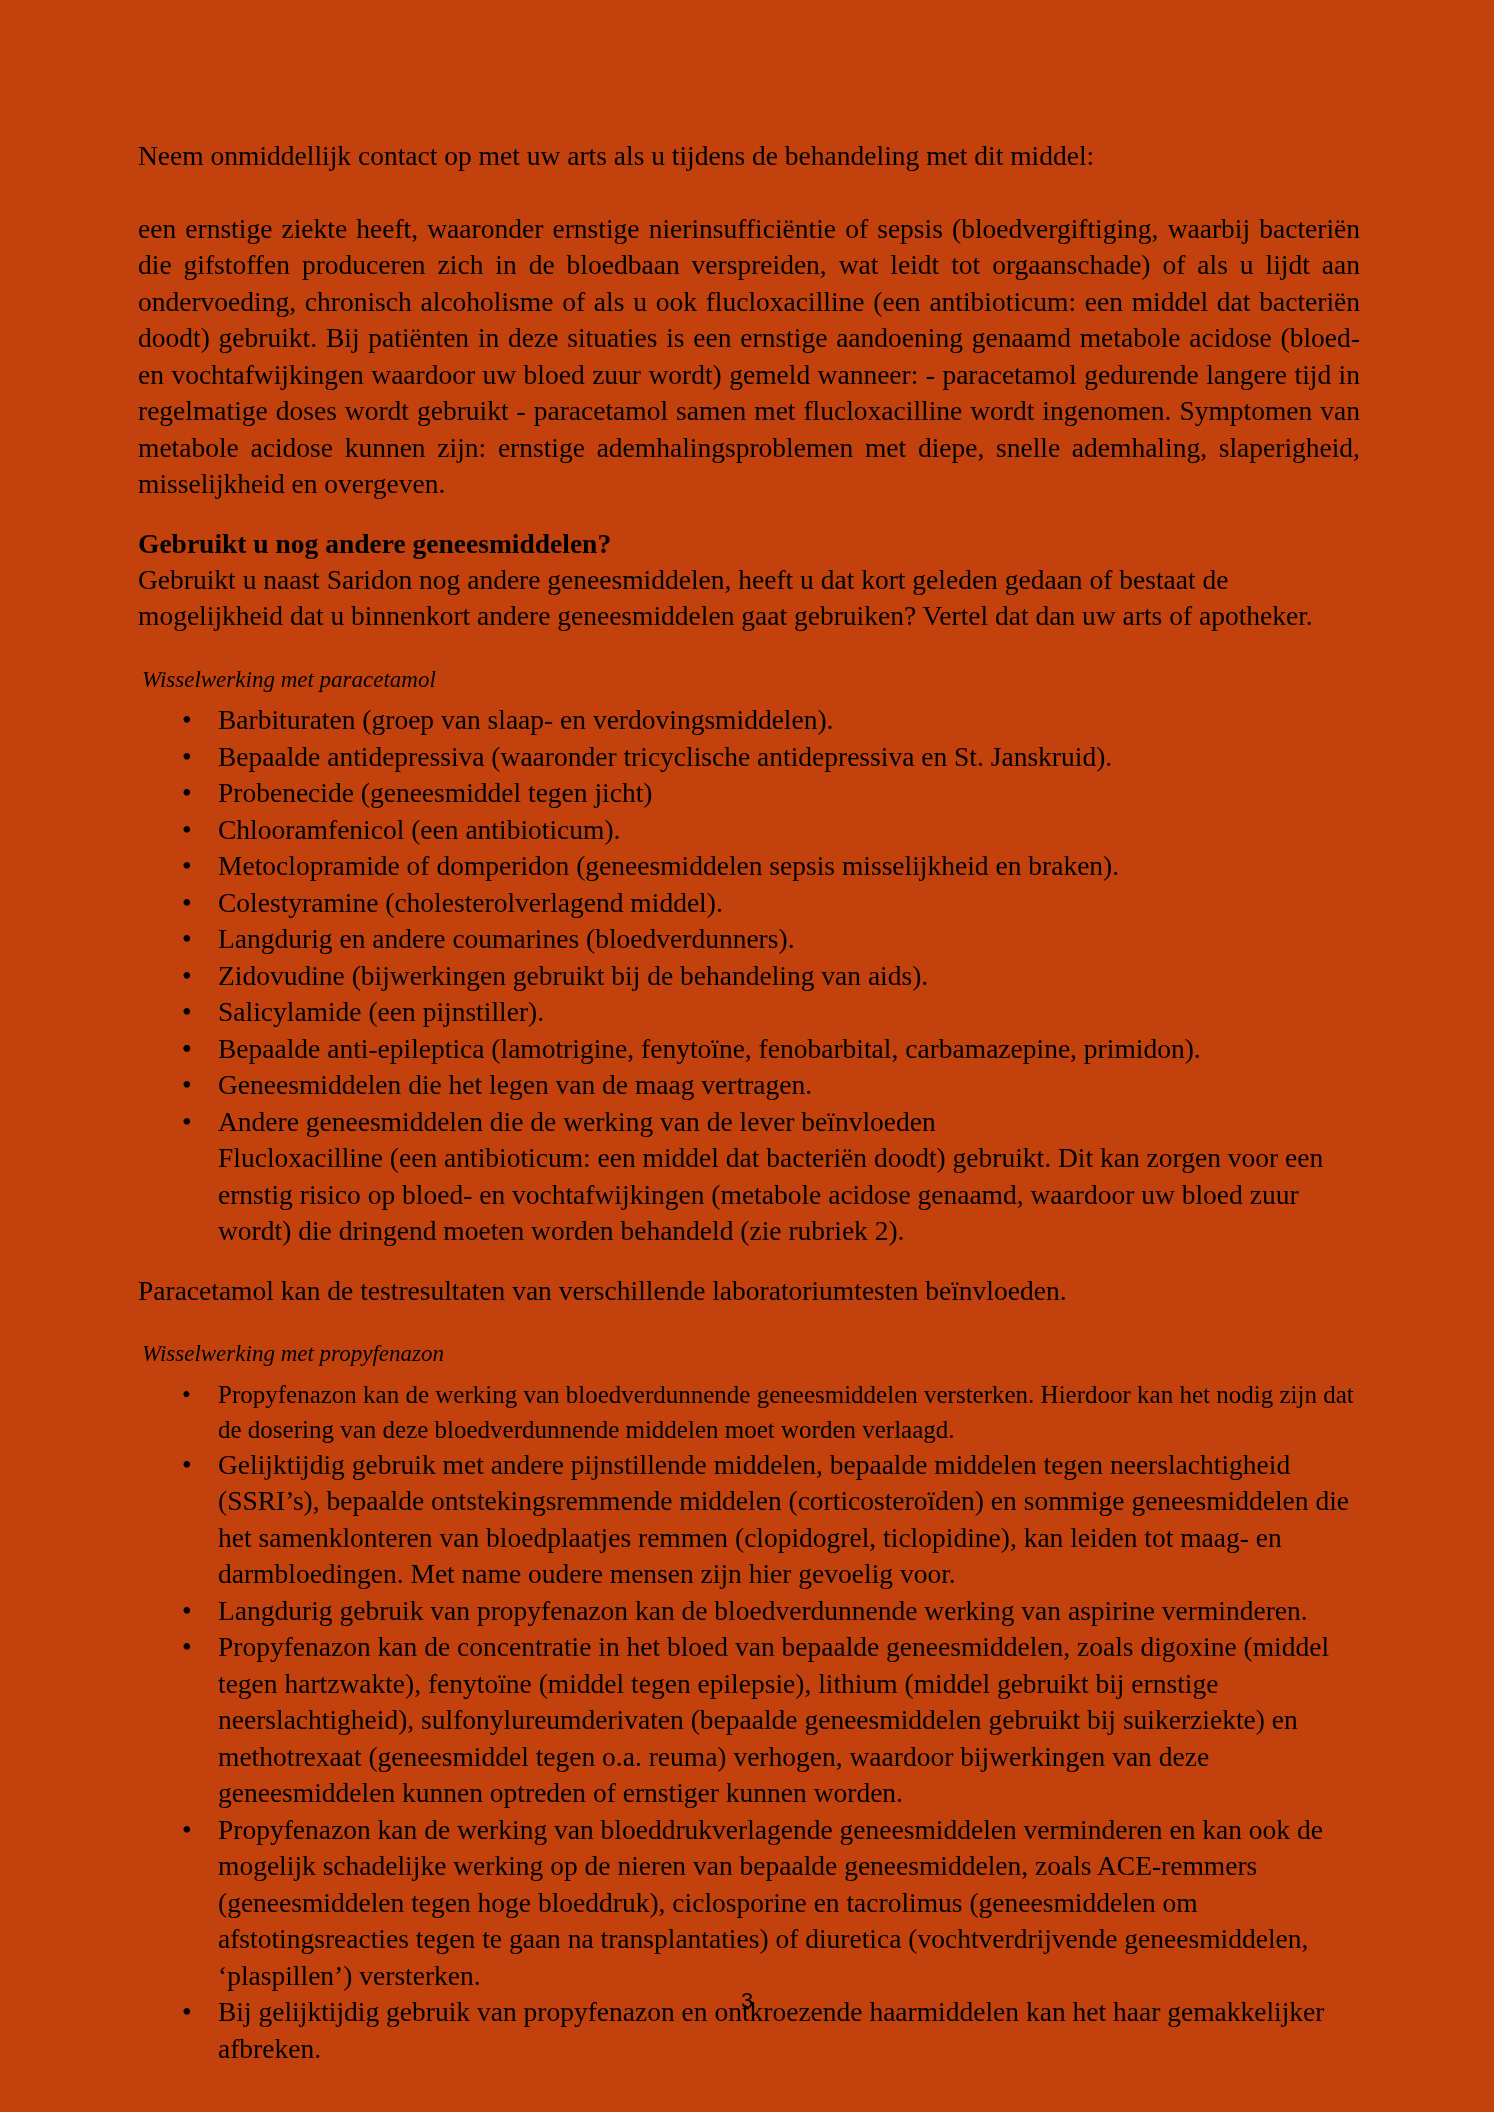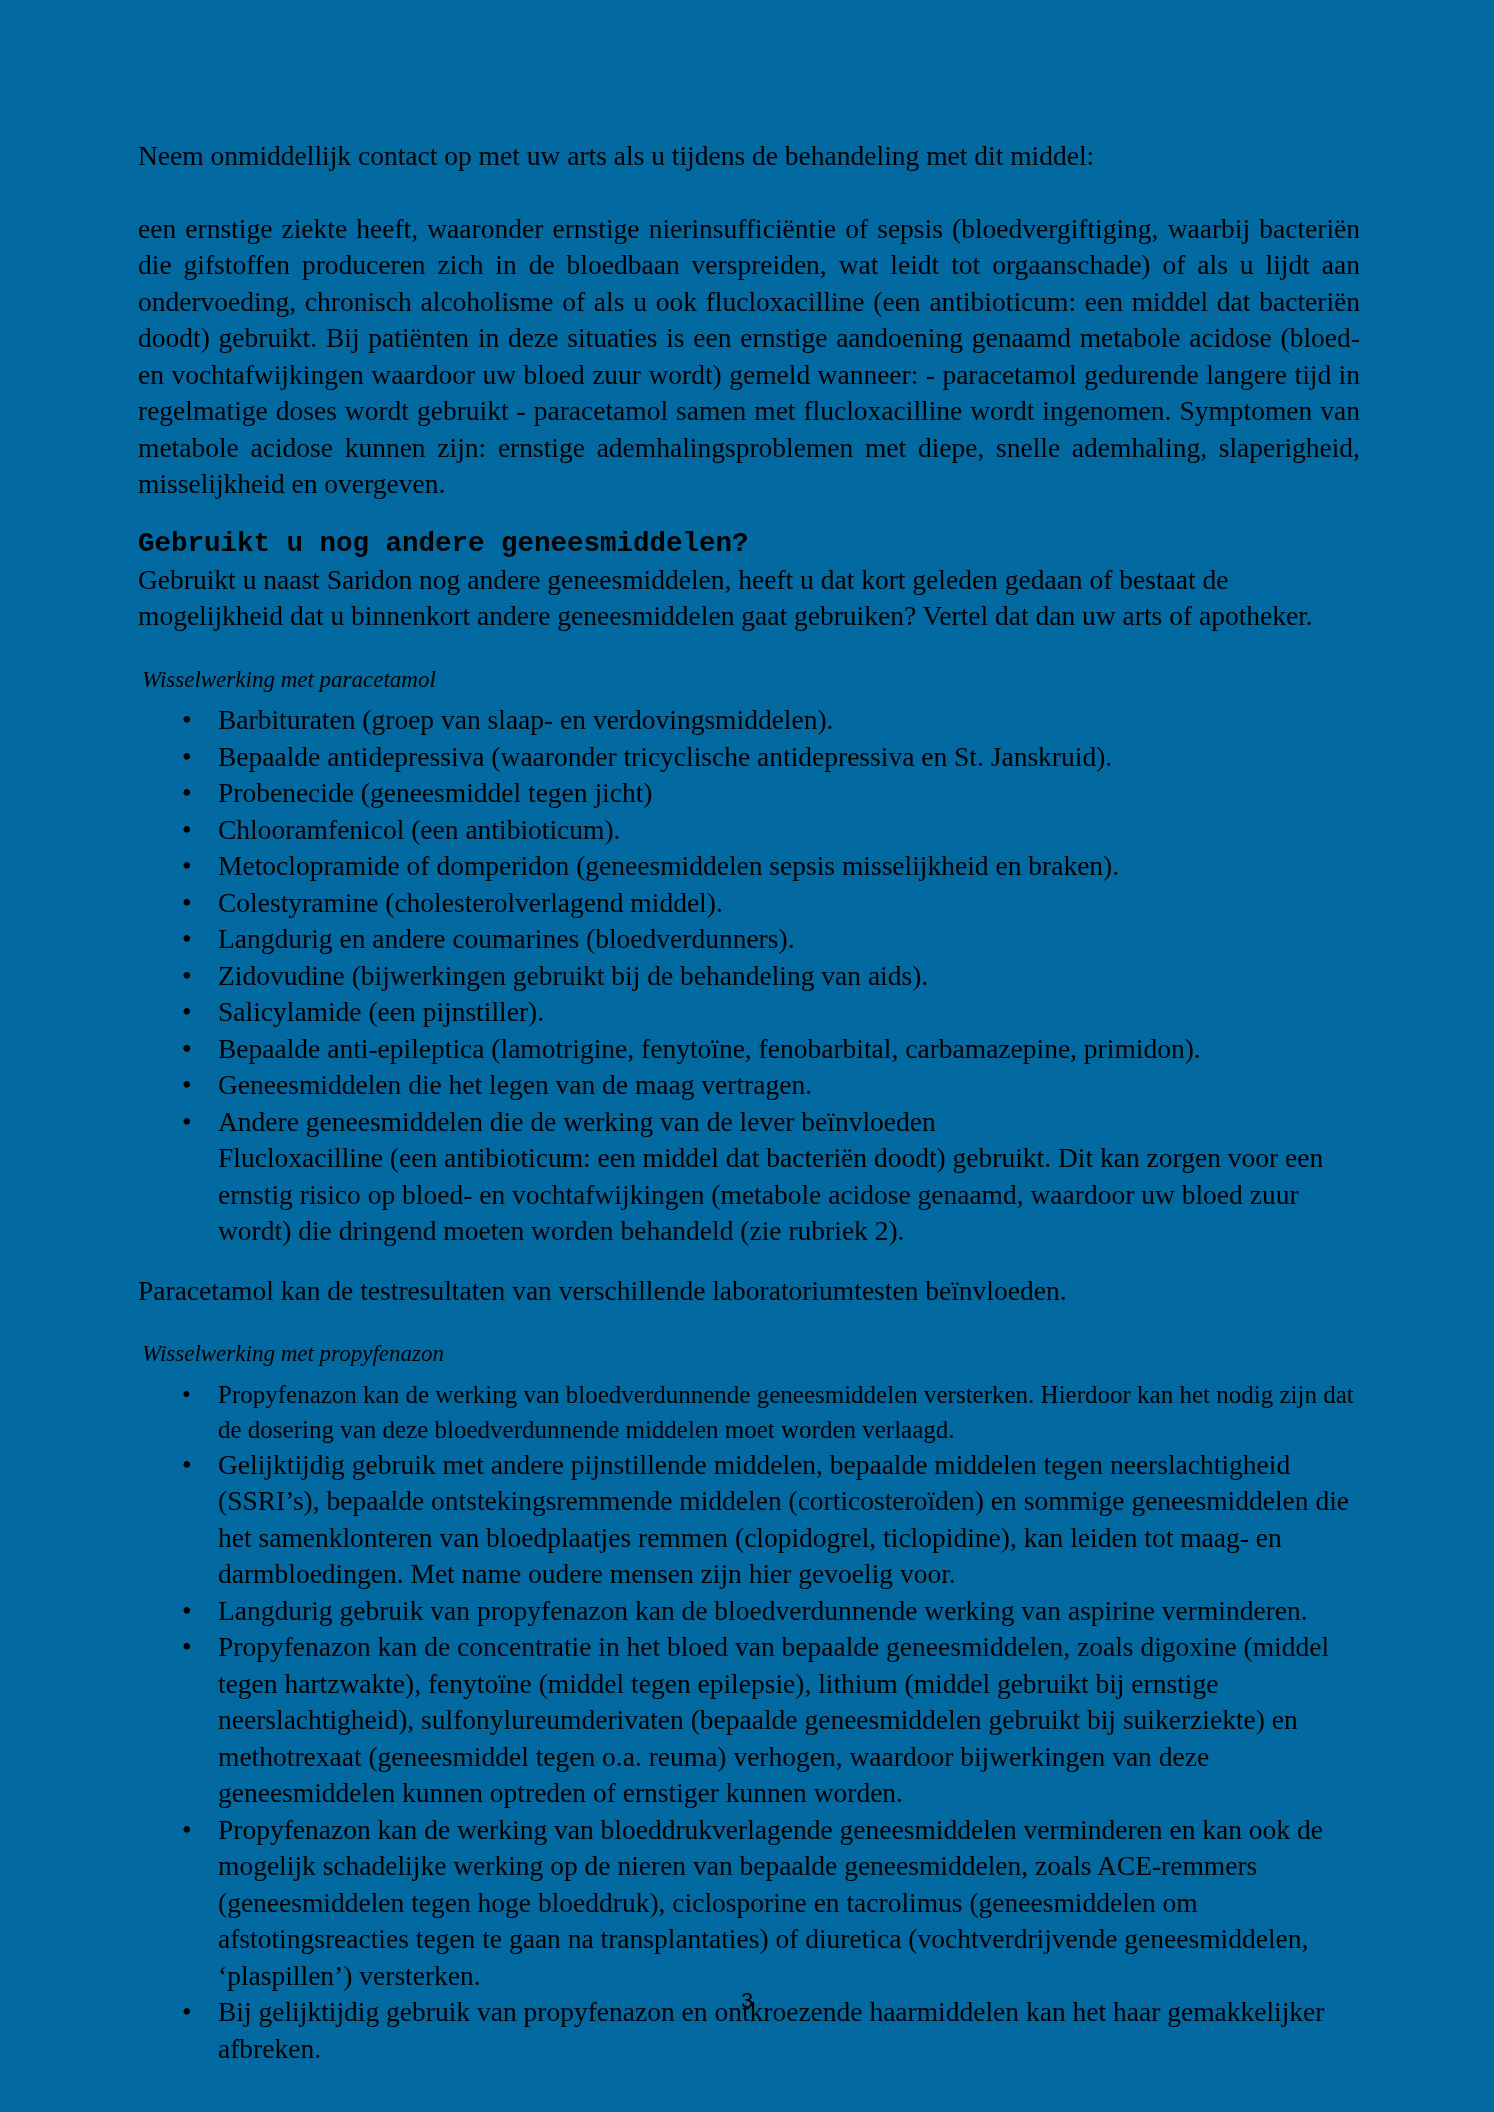--- a/index.html
+++ b/index.html
@@ -8,21 +8,21 @@
     background: #ffffff;
   }
   body {
     font-family: "Liberation Serif", "DejaVu Serif", serif;
     color: #000000;
   }
   .page {
     position: relative;
     width: 1494px;
     height: 2112px;
-    background: #0369a1;
+    background: #c2410c;
     box-sizing: border-box;
     overflow: hidden;
   }
   .content {
     position: absolute;
     left: 138px;
     top: 138px;
     width: 1222px;
   }
   p.body-text {
@@ -35,21 +35,20 @@
   p.body-text.nojust {
     text-align: left;
   }
   .gap-lg { height: 36px; }
   .gap-md { height: 23px; }
   h3.section-heading {
     margin: 0;
     font-size: 27.5px;
     line-height: 36px;
     font-weight: bold;
-    font-family: Liberation Mono, monospace;
   }
   .subheading {
     margin: 4px;
     font-size: 23px;
     line-height: 36.5px;
     font-style: italic;
   }
   ul.bullets {
     margin: 0;
     padding: 0;

